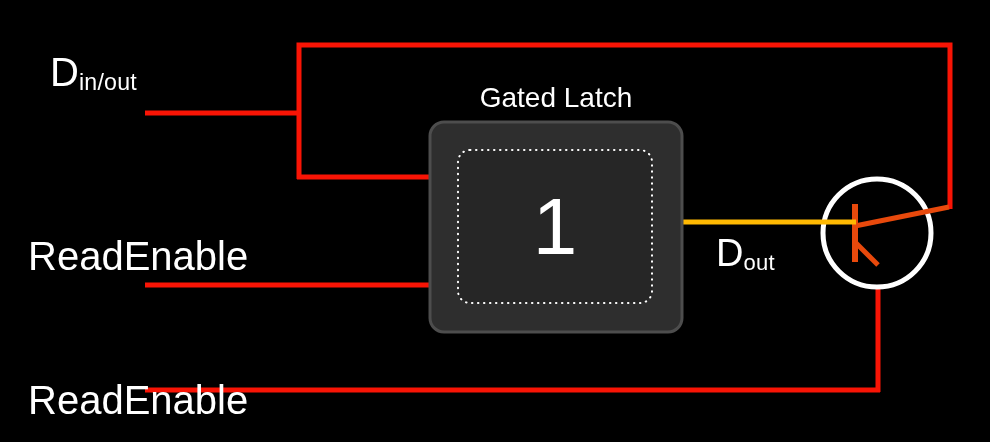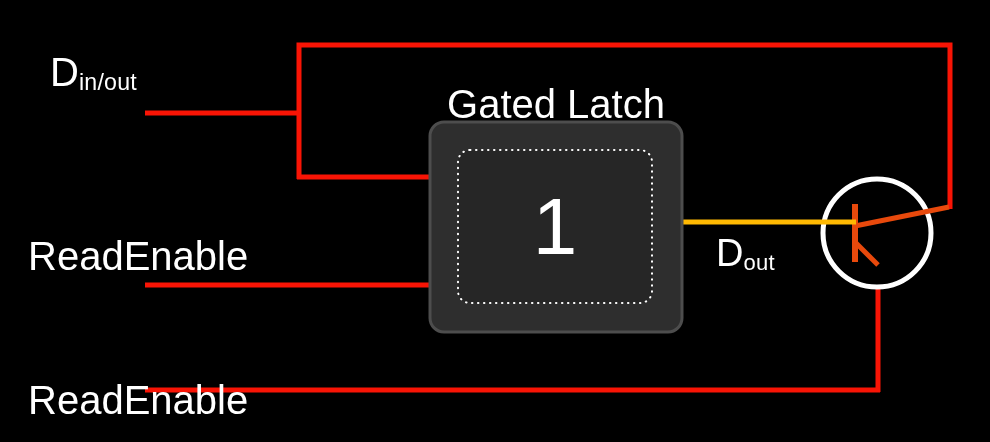--- a/index.html
+++ b/index.html
@@ -30,21 +30,21 @@
   .label sub {
     font-size: 0.58em;
     vertical-align: -0.18em;
     letter-spacing: 0.01em;
   }
   .lbl-dinout { left: 50px;  top: 52px;  font-size: 40px; }
   .lbl-din    { left: 350px; top: 132px; font-size: 38px; }
   .lbl-dout   { left: 716px; top: 234px; font-size: 38px; }
   .lbl-write  { left: 28px;  top: 236px; font-size: 40px; }
   .lbl-read   { left: 28px;  top: 336px; font-size: 40px; margin-top: 44px; }
-  .lbl-title  { left: 430px; top: 84px; width: 252px; text-align: center; font-size: 40px; }
+  .lbl-title  { left: 430px; top: 84px; width: 252px; text-align: center; font-size: 28px; }
   .latch-value {
     position: absolute;
     left: 459px;
     top: 151px;
     width: 192px;
     height: 152px;
     display: flex;
     align-items: center;
     justify-content: center;
     color: #ffffff;

